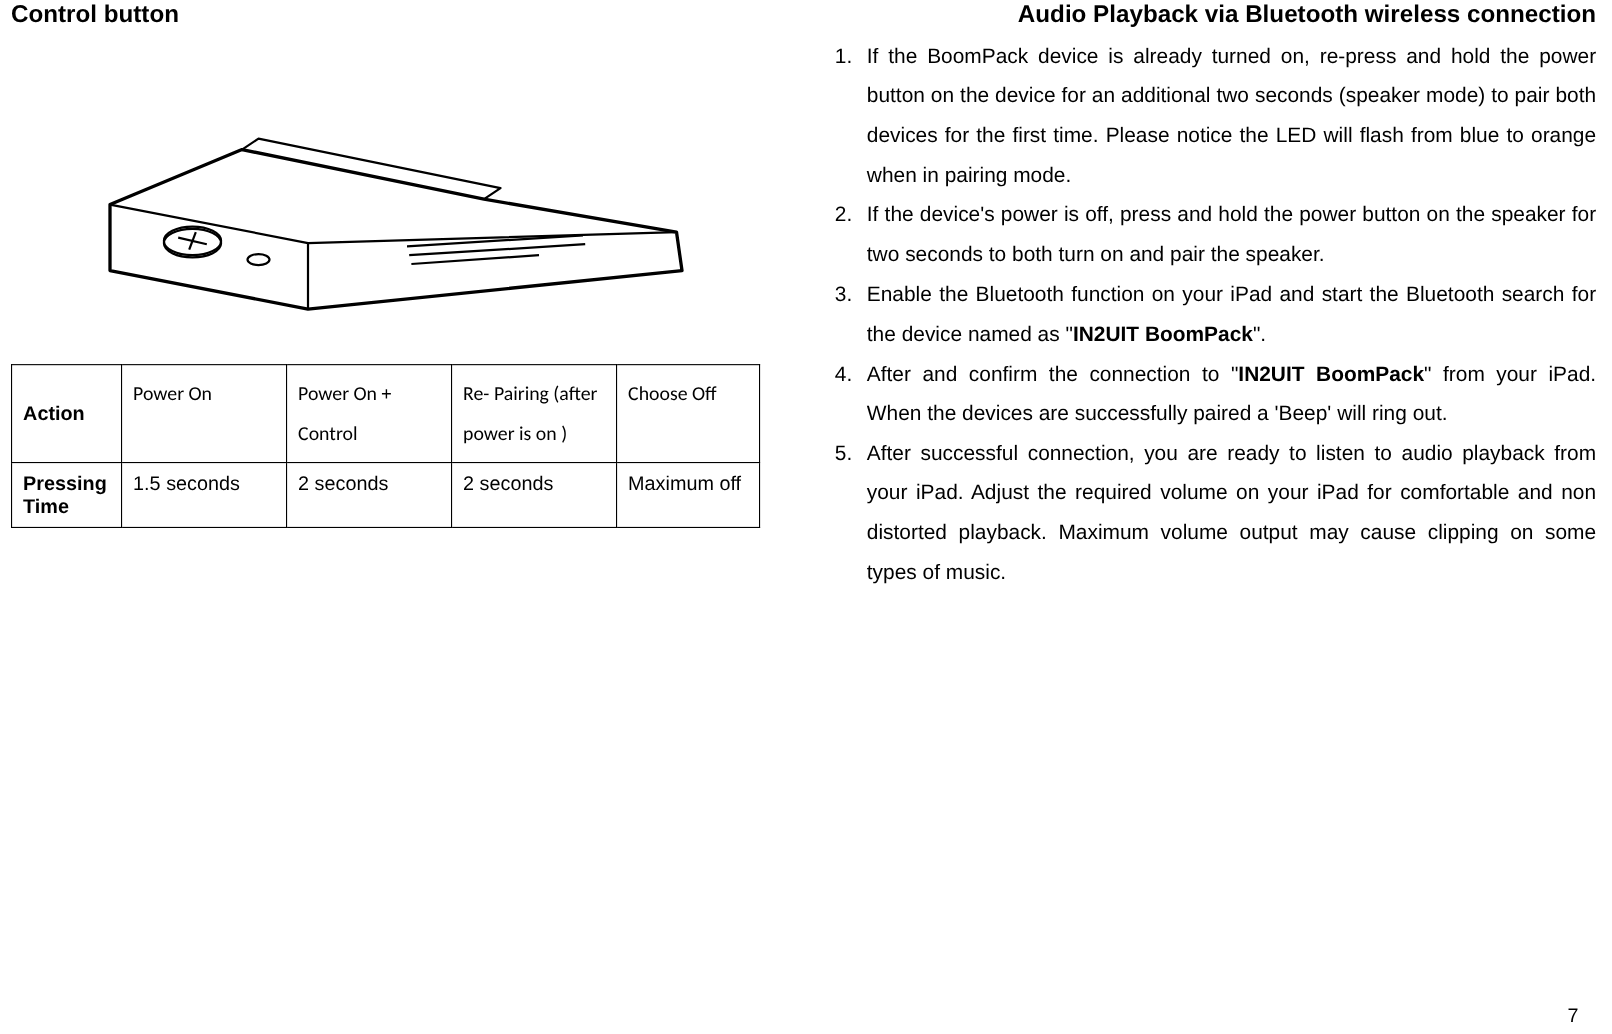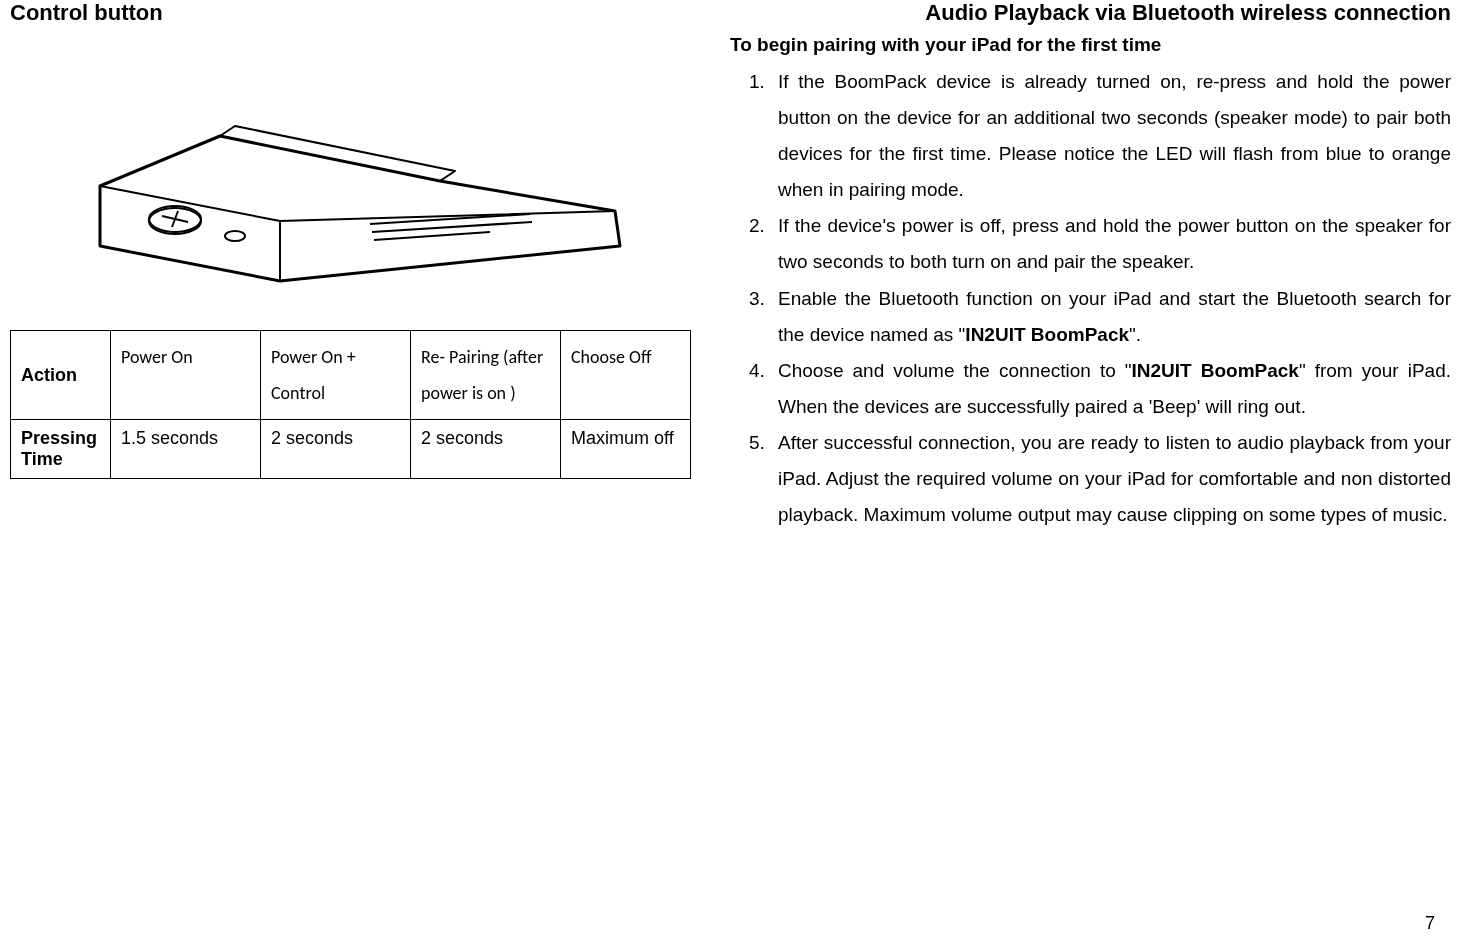--- a/index.html
+++ b/index.html
@@ -11,21 +11,21 @@
   }
   .page {
     width: 1465px;
     height: 940px;
     box-sizing: border-box;
     padding: 0 10px;
     position: relative;
   }
   .cols {
     display: flex;
-    gap: 40px;
+    gap: 50px;
   }
   .left {
     width: 680px;
   }
   .right {
     flex: 1;
     padding-right: 4px;
   }
   .h-left {
     font-weight: bold;
@@ -151,30 +151,29 @@
           <td>2 seconds</td>
           <td>2 seconds</td>
           <td>Maximum off</td>
         </tr>
       </tbody>
         </table>
     </div>
 
     <div class="right">
       <div class="h-right">Audio Playback via Bluetooth wireless connection</div>
-      <div class="sub-right">To begin pairing with your iPad for the first time</div>
 
       <ol class="steps">
         <li><span>If the BoomPack device is already turned on, re-press and hold the power button on the device for an additional two seconds (speaker mode) to pair both devices for the first time. Please notice the LED will flash from blue to orange when in pairing mode.</span></li>
         <li><span>If the device's power is off, press and hold the power button on the speaker for two seconds to both turn on and pair the speaker.</span></li>
         <li>
           <span>Enable the Bluetooth function on your iPad and start the Bluetooth search for the device named as "</span><span class="bold">IN2UIT BoomPack</span><span>".</span>
         </li>
         <li>
-          <span>Choose and volume the connection to "</span><span class="bold">IN2UIT BoomPack</span><span>" from your iPad. When the devices are successfully paired a 'Beep' will ring out.</span>
+          <span>After and confirm the connection to "</span><span class="bold">IN2UIT BoomPack</span><span>" from your iPad. When the devices are successfully paired a 'Beep' will ring out.</span>
         </li>
         <li><span>After successful connection, you are ready to listen to audio playback from your iPad. Adjust the required volume on your iPad for comfortable and non distorted playback. Maximum volume output may cause clipping on some types of music.</span></li>
       </ol>
     </div>
 
   </div>
 
   <div class="page-num">7</div>
 </div>
 

